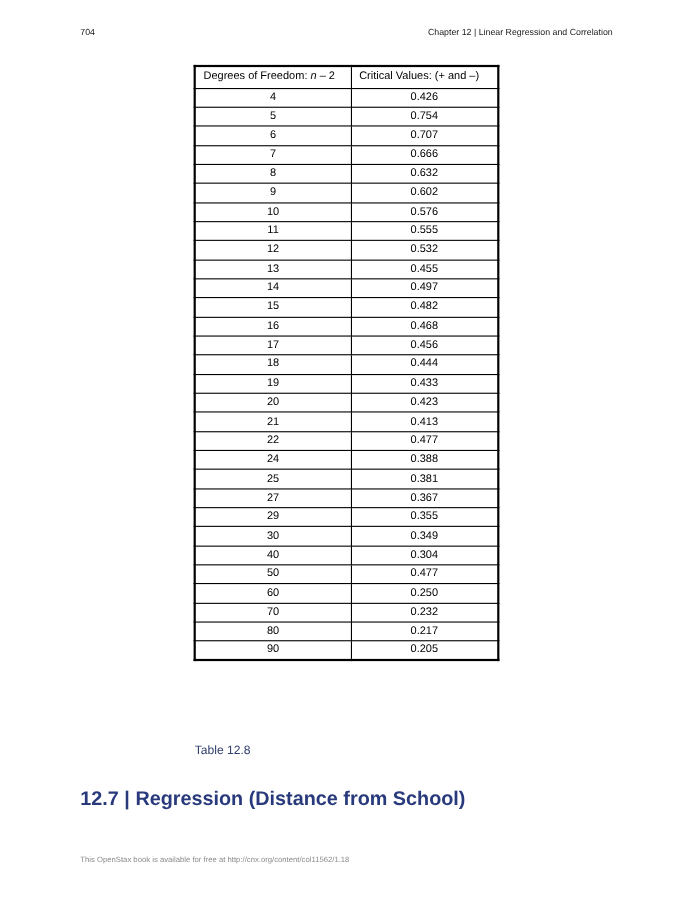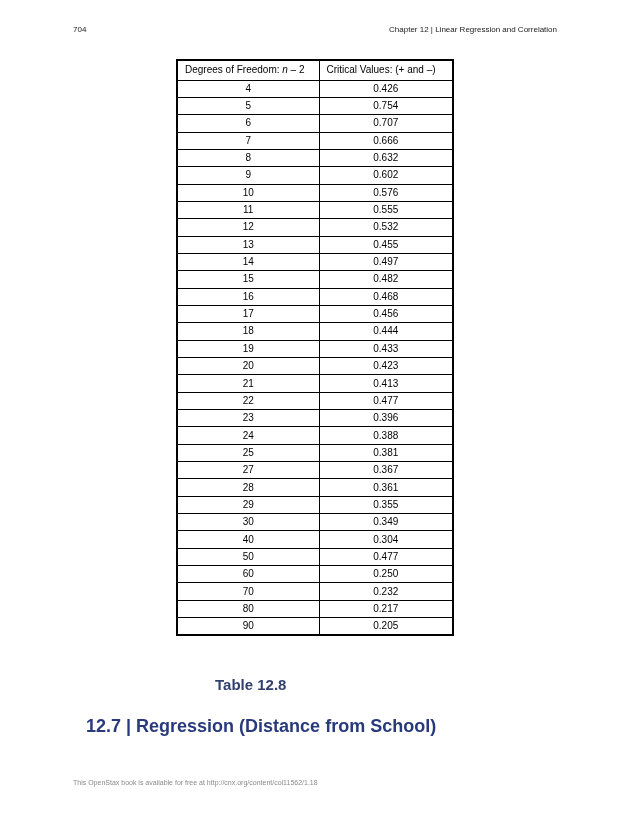--- a/index.html
+++ b/index.html
@@ -55,28 +55,27 @@
   .cv-table th.col-cv { width: 134px; }
   .cv-table td {
     height: 17.35px;
     text-align: center;
     vertical-align: middle;
     padding: 0;
   }
   .table-caption {
     position: absolute;
     top: 676px; left: 177px;
-    font-size: 15px;
-    font-weight: bold;
+    font-size: 11px;
+    font-weight: normal;
     color: var(--caption-blue);
-    margin-left: 38px;
   }
   .section-heading {
     position: absolute;
-    top: 716px; left: 86px;
+    top: 716px; left: 73px;
     margin: 0;
     font-size: 18px;
     line-height: 1.2;
     font-weight: bold;
     color: var(--heading-blue);
     white-space: nowrap;
   }
   .page-footer {
     position: absolute;
     top: 779px; left: 73px;
@@ -172,40 +171,32 @@
         </tr>
         <tr>
           <td>21</td>
           <td>0.413</td>
         </tr>
         <tr>
           <td>22</td>
           <td>0.477</td>
         </tr>
         <tr>
-          <td>23</td>
-          <td>0.396</td>
-        </tr>
-        <tr>
           <td>24</td>
           <td>0.388</td>
         </tr>
         <tr>
           <td>25</td>
           <td>0.381</td>
         </tr>
         <tr>
           <td>27</td>
           <td>0.367</td>
         </tr>
         <tr>
-          <td>28</td>
-          <td>0.361</td>
-        </tr>
-        <tr>
           <td>29</td>
           <td>0.355</td>
         </tr>
         <tr>
           <td>30</td>
           <td>0.349</td>
         </tr>
         <tr>
           <td>40</td>
           <td>0.304</td>

